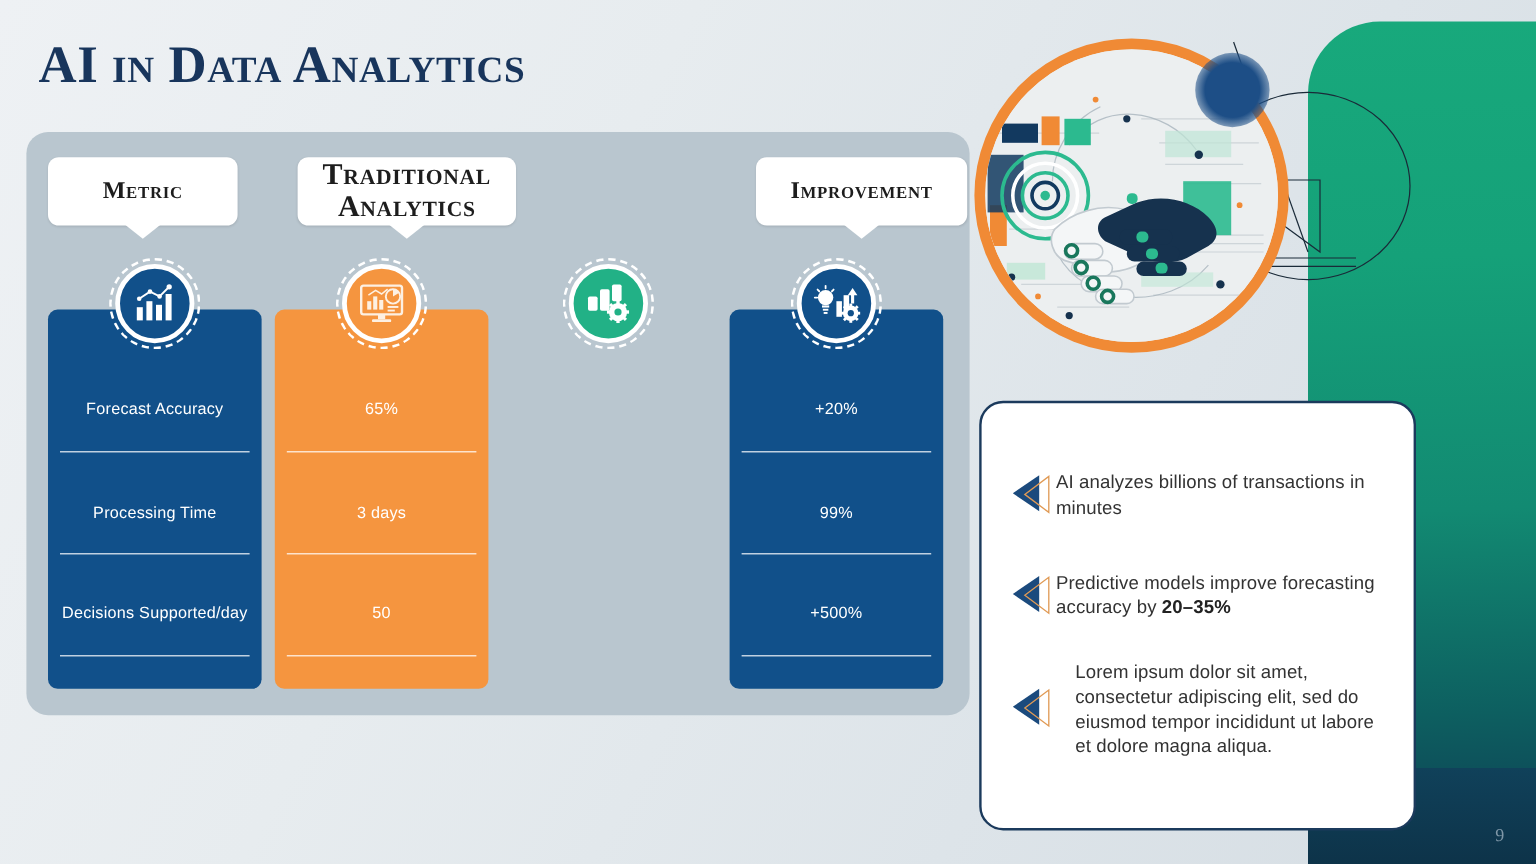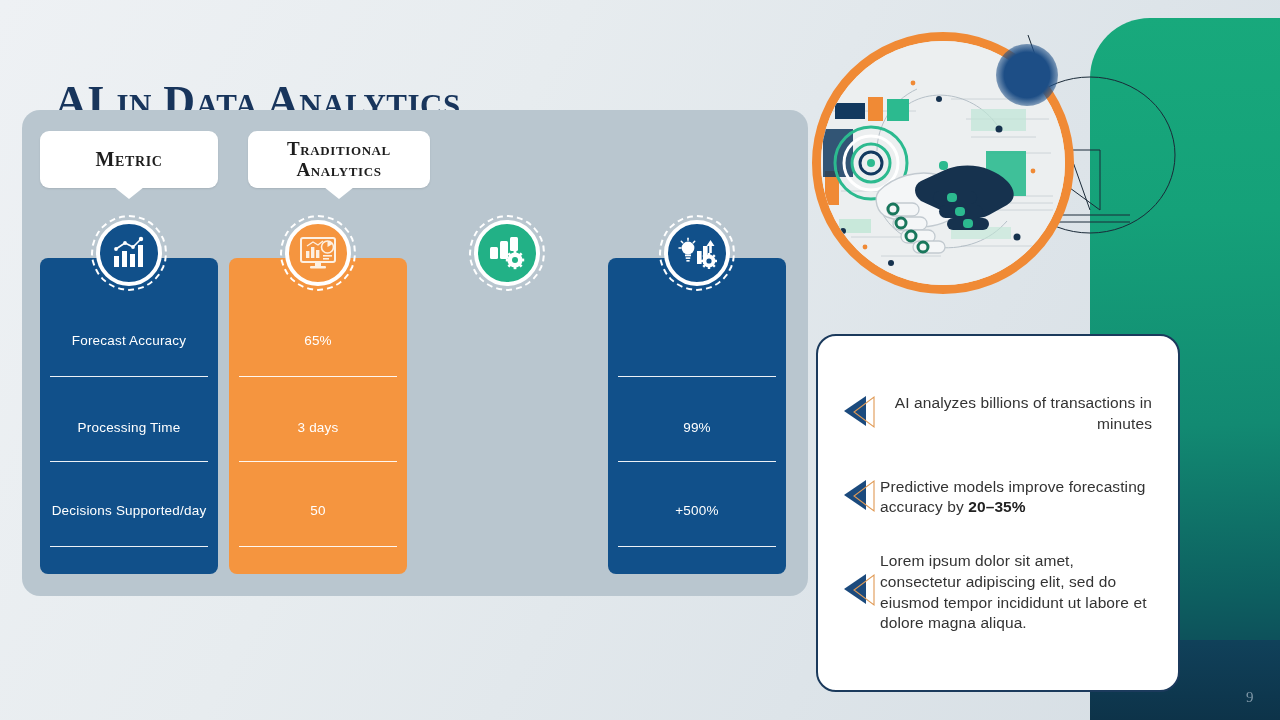--- a/index.html
+++ b/index.html
@@ -34,29 +34,28 @@
     right: 26px; bottom: 14px;
     font-size: 15px;
     color: #7f97a7;
     letter-spacing: .5px;
     font-family: "Liberation Serif", serif;
   }
 
   
   .title {
     position: absolute;
-    left: 55px; top: 28px;
+    left: 32px; top: 28px;
     font-family: "Liberation Serif", serif;
     font-size: 44px;
     font-weight: bold;
     color: #18355c;
     font-variant: small-caps;
     letter-spacing: .5px;
     white-space: nowrap;
-    margin-top: 48px;
   }
 
   
   .table-panel {
     position: absolute;
     left: 22px; top: 110px;
     width: 786px; height: 486px;
     background: #b9c6cf;
     border-radius: 18px;
   }
@@ -81,21 +80,21 @@
   }
   .chip span {
     font-family: "Liberation Serif", serif;
     font-variant: small-caps;
     font-weight: bold;
     font-size: 20px;
     color: #1d1d1d;
     letter-spacing: .6px;
     line-height: 1.06;
   }
-  .chip.two-line span { font-size: 19px; }
+  .chip.two-line span { font-size: 25px; }
   .chip::after {
     content: "";
     position: absolute;
     bottom: -11px;
     left: 50%;
     margin-left: -15px;
     border-left: 15px solid transparent;
     border-right: 15px solid transparent;
     border-top: 12px solid #ffffff;
   }
@@ -196,23 +195,23 @@
     background: #ffffff;
     border: 2px solid #1b3a5c;
     border-radius: 20px;
     padding: 30px 26px 0 22px;
   }
   .bullet-row {
     display: flex;
     align-items: flex-start;
     margin-bottom: 26px;
   }
-  .bullet-row.b0 { margin-top: 26px; text-align: right; }
+  .bullet-row.b0 { margin-top: 26px; }
   .bullet-row.b1 { margin-top: 41px; }
-  .bullet-row.b2 { margin-top: 32px; }
+  .bullet-row.b2 { margin-top: 32px; gap: 16px; }
   .tri-wrap {
     flex: 0 0 40px;
     position: relative;
     height: 34px;
     margin-top: 2px;
   }
   .tri-navy {
     position: absolute;
     left: 4px; top: 2px;
     width: 0; height: 0;
@@ -237,25 +236,28 @@
 
   <div class="green-panel"></div>
   <div class="navy-foot"></div>
   <div class="page-number">9</div>
 
   <div class="title">AI in Data Analytics</div>
 
   <div class="table-panel"></div>
 
   <div class="header-row">
-    <div class="chip" style="left:18px; width:178px;">
+    <div class="chip" style="left:18px; width:158px;">
       <span>Metric</span>
     </div>
     <div class="chip two-line" style="left:226px; width:182px;">
       <span>Traditional Analytics</span>
+    </div>
+    <div class="chip" style="left:608px; width:176px;">
+      <span>Improvement</span>
     </div>
   </div>
 
   <div class="col navy" style="left:40px;padding-left:41px;">
     <div class="cell r0">
         <span>Forecast Accuracy</span>
       </div>
     <div class="rule u0"></div>
     <div class="cell r1">
         <span>Processing Time</span>
@@ -277,20 +279,23 @@
       </div>
     <div class="rule u1"></div>
     <div class="cell r2">
         <span>50</span>
       </div>
     <div class="rule u2"></div>
   </div>
 
 
   <div class="col navy" style="left:608px;">
+    <div class="cell r0">
+        <span>+20%</span>
+      </div>
     <div class="rule u0"></div>
     <div class="cell r1">
         <span>99%</span>
       </div>
     <div class="rule u1"></div>
     <div class="cell r2">
         <span>+500%</span>
       </div>
     <div class="rule u2"></div>
   </div>

